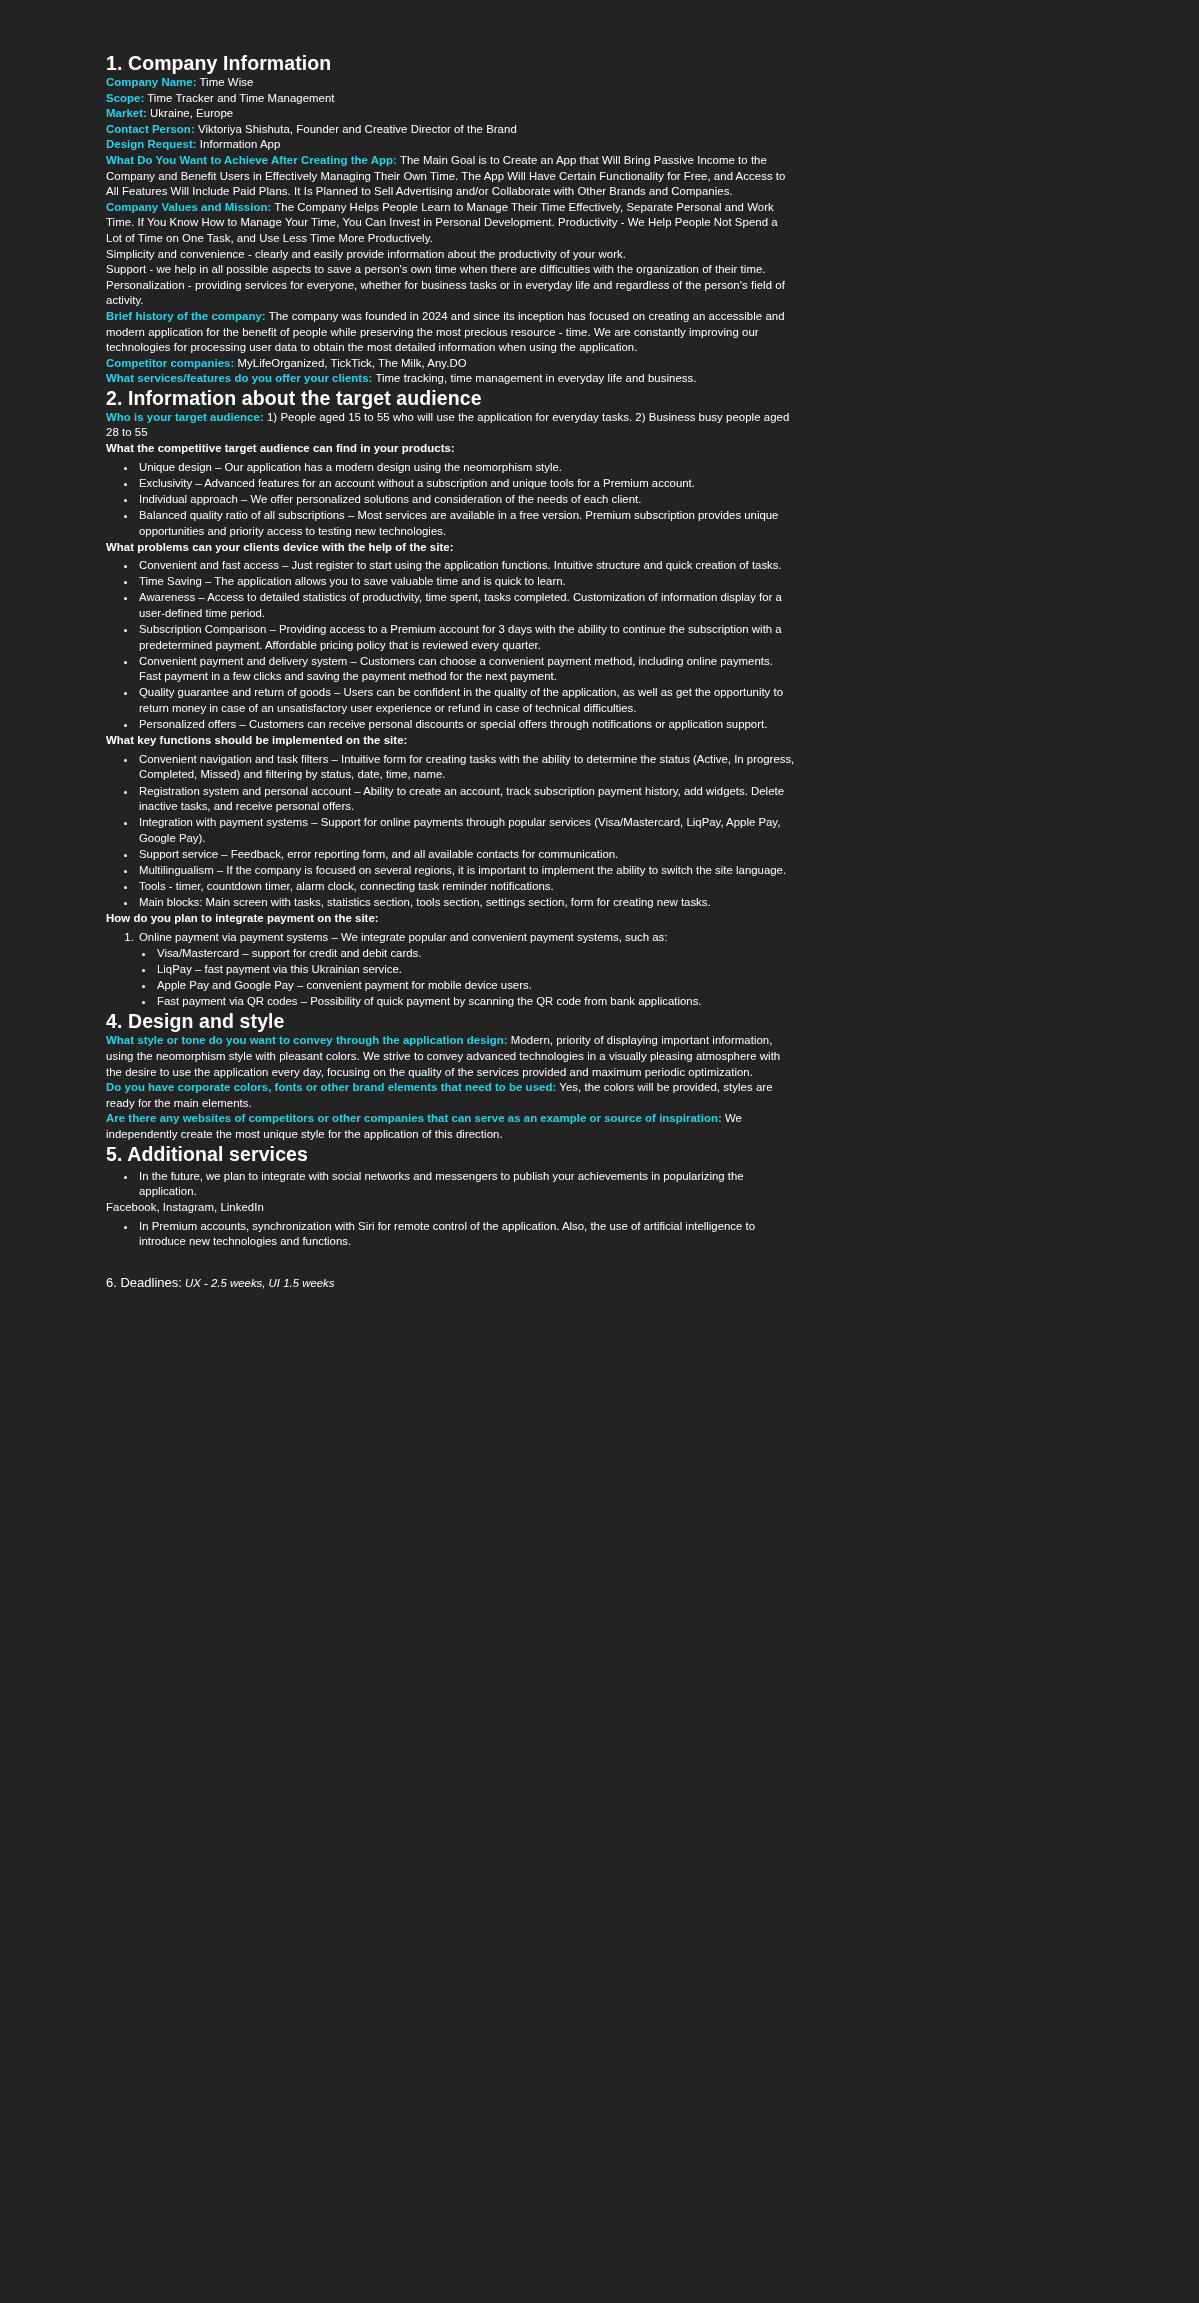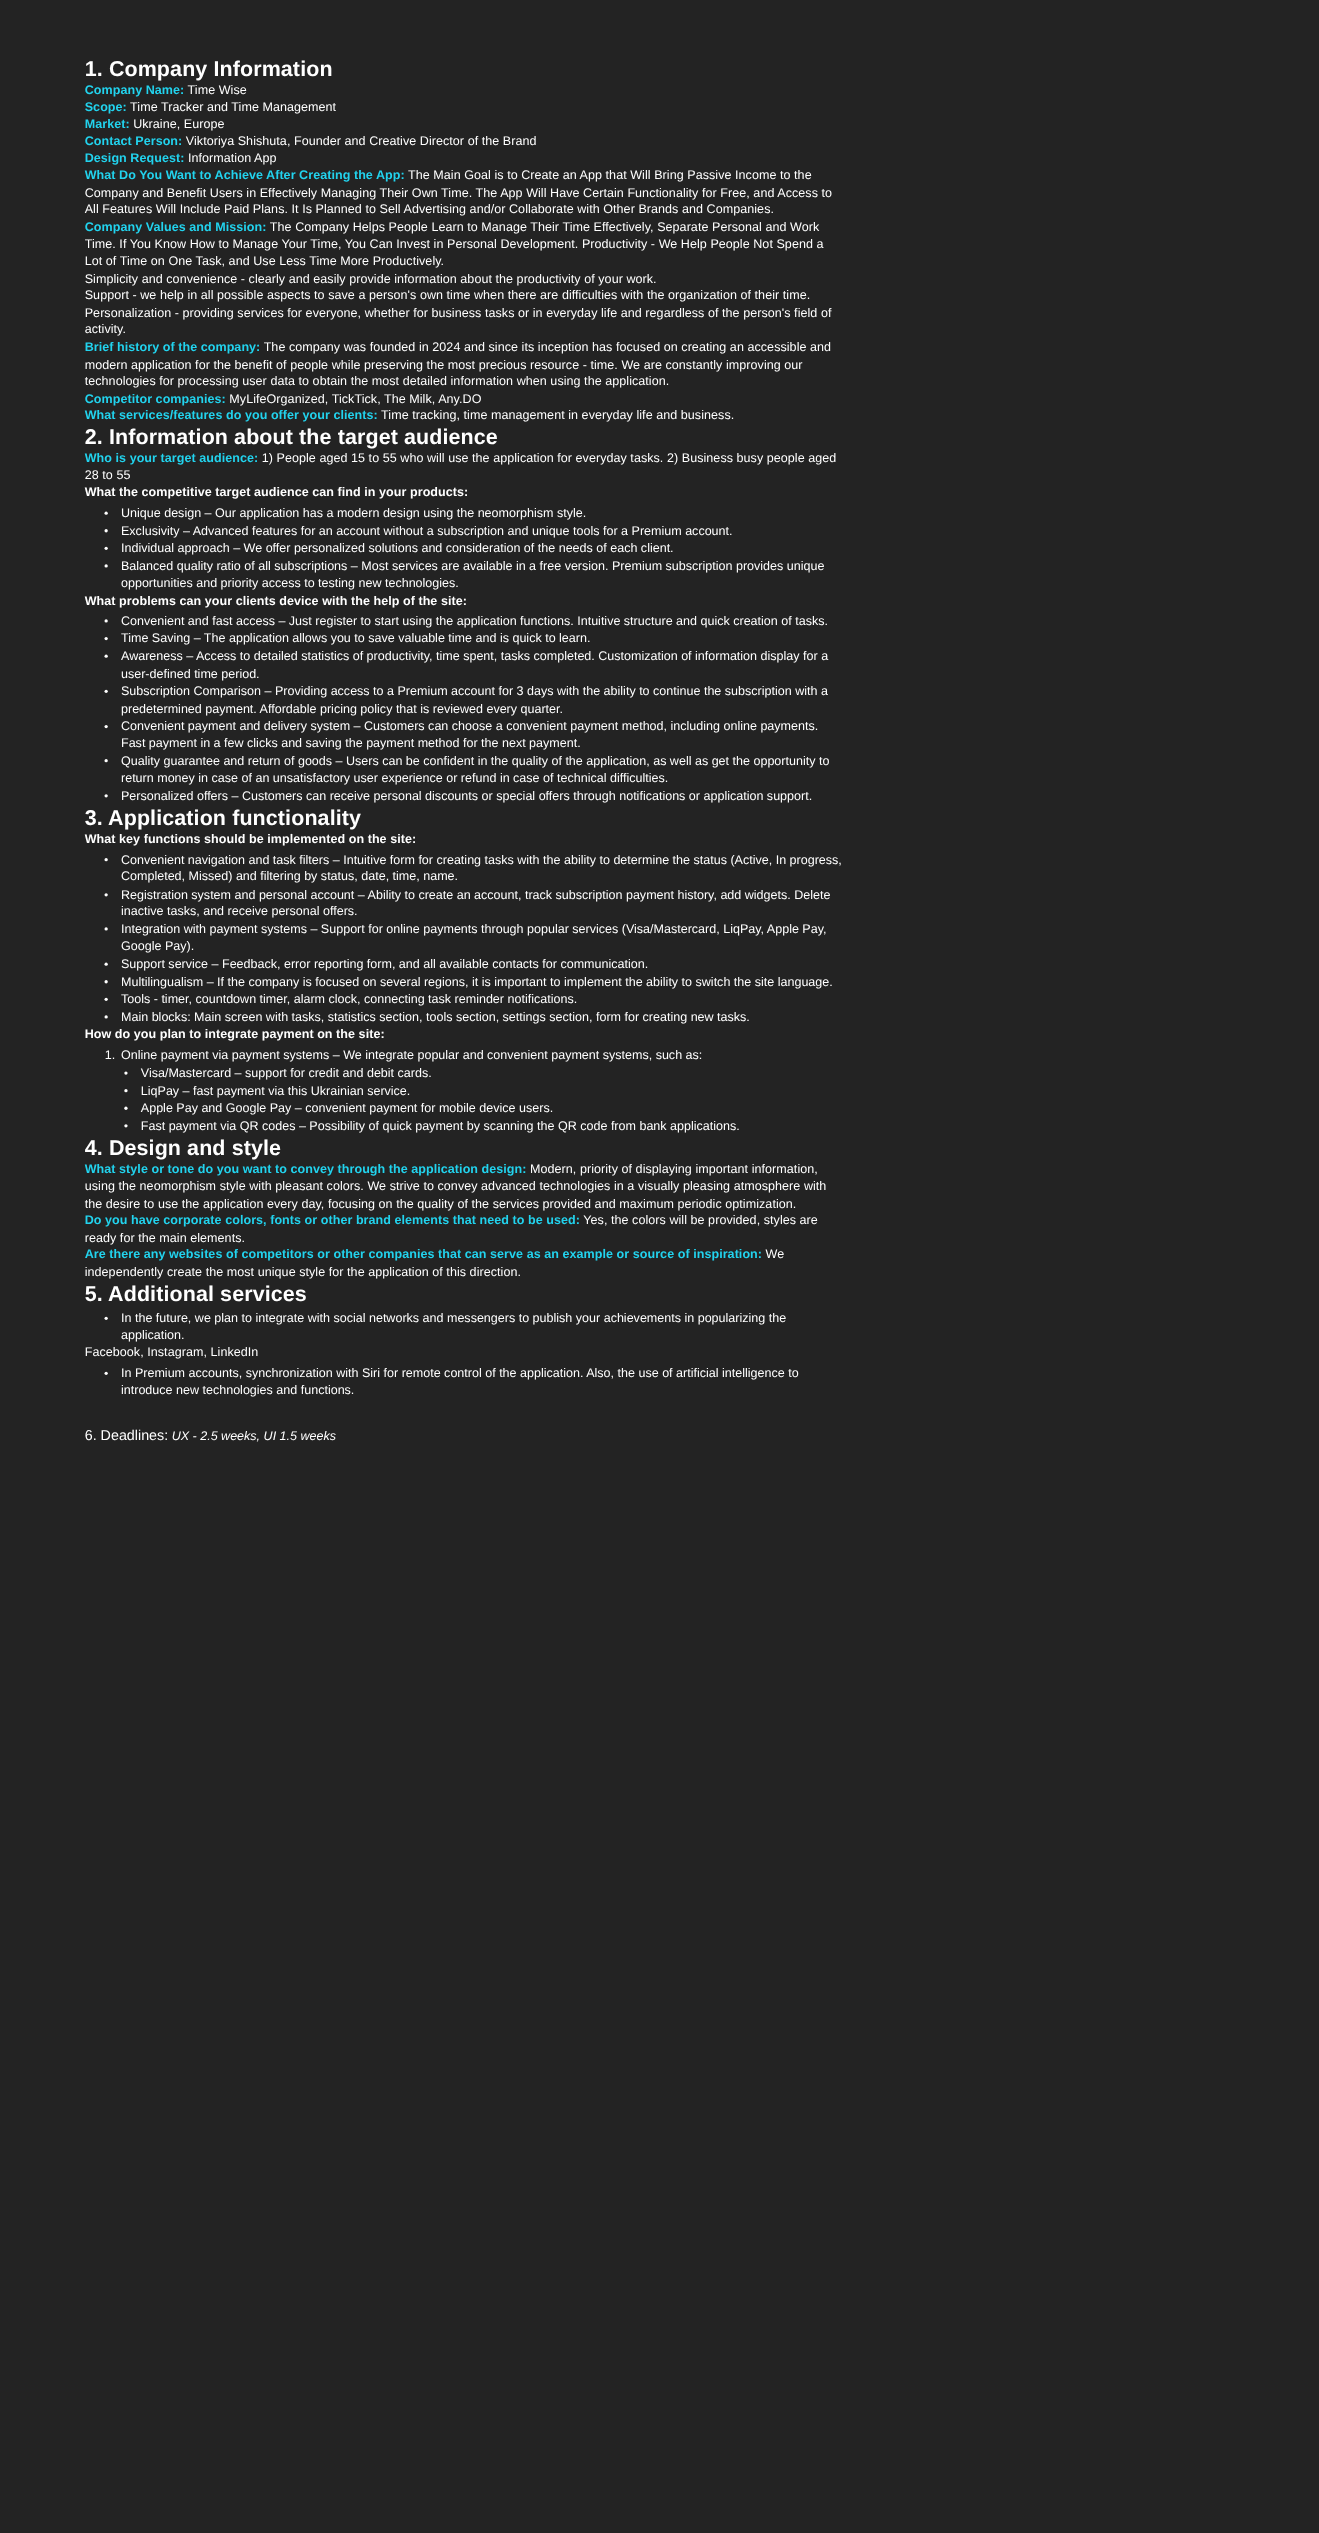--- a/index.html
+++ b/index.html
@@ -16,21 +16,21 @@
   }
   .page {
     width: 1199px;
     min-height: 2303px;
     box-sizing: border-box;
     padding: 52px 0 40px 0;
     background: #232323;
   }
   .col {
     width: 690px;
-    margin-left: 77px;
+    margin-left: 106px;
   }
   h2.section-title {
     font-size: 19.5px;
     font-weight: bold;
     color: #ffffff;
     margin: 0;
     letter-spacing: 0.1px;
   }
   .sec-gap-1 { margin-top: 0; }
   .sec-gap { margin-top: 36px; }
@@ -149,21 +149,20 @@
     <ul class="bullets">
       <li>Convenient and fast access – Just register to start using the application functions. Intuitive structure and quick creation of tasks.</li>
       <li>Time Saving – The application allows you to save valuable time and is quick to learn.</li>
       <li>Awareness – Access to detailed statistics of productivity, time spent, tasks completed. Customization of information display for a user-defined time period.</li>
       <li>Subscription Comparison – Providing access to a Premium account for 3 days with the ability to continue the subscription with a predetermined payment. Affordable pricing policy that is reviewed every quarter.</li>
       <li>Convenient payment and delivery system – Customers can choose a convenient payment method, including online payments. Fast payment in a few clicks and saving the payment method for the next payment.</li>
       <li>Quality guarantee and return of goods – Users can be confident in the quality of the application, as well as get the opportunity to return money in case of an unsatisfactory user experience or refund in case of technical difficulties.</li>
       <li>Personalized offers – Customers can receive personal discounts or special offers through notifications or application support.</li>
     </ul>
 
-    <h2 class="section-title sec-gap-lg">3. Application functionality</h2>
 
     <p class="item gap-lg lbl">What key functions should be implemented on the site:</p>
     <ul class="bullets">
       <li>Convenient navigation and task filters – Intuitive form for creating tasks with the ability to determine the status (Active, In progress, Completed, Missed) and filtering by status, date, time, name.</li>
       <li>Registration system and personal account – Ability to create an account, track subscription payment history, add widgets. Delete inactive tasks, and receive personal offers.</li>
       <li>Integration with payment systems – Support for online payments through popular services (Visa/Mastercard, LiqPay, Apple Pay, Google Pay).</li>
       <li>Support service – Feedback, error reporting form, and all available contacts for communication.</li>
       <li>Multilingualism – If the company is focused on several regions, it is important to implement the ability to switch the site language.</li>
       <li>Tools - timer, countdown timer, alarm clock, connecting task reminder notifications.</li>
       <li>Main blocks: Main screen with tasks, statistics section, tools section, settings section, form for creating new tasks.</li>

